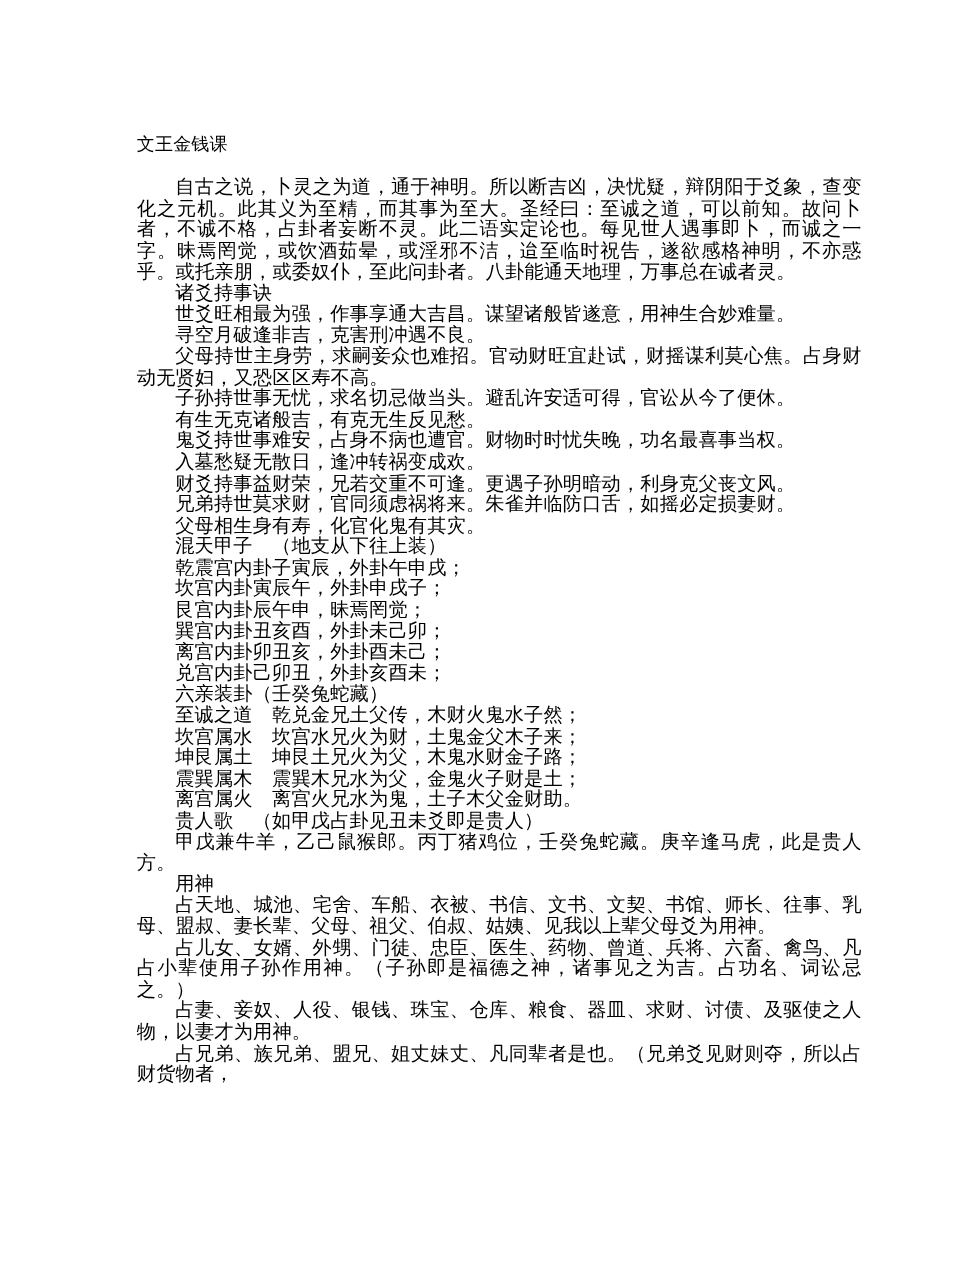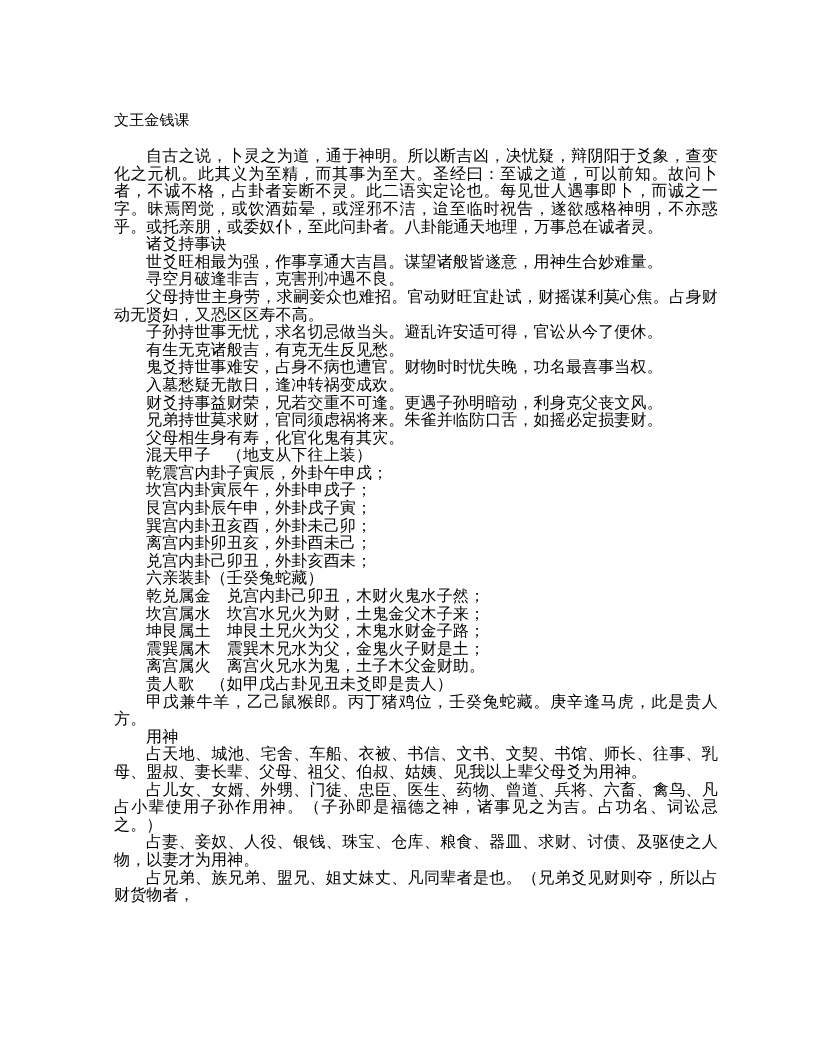--- a/index.html
+++ b/index.html
@@ -73,26 +73,26 @@
     <p class="para">子孙持世事无忧，求名切忌做当头。避乱许安适可得，官讼从今了便休。</p>
     <p class="para">有生无克诸般吉，有克无生反见愁。</p>
     <p class="para">鬼爻持世事难安，占身不病也遭官。财物时时忧失晚，功名最喜事当权。</p>
     <p class="para">入墓愁疑无散日，逢冲转祸变成欢。</p>
     <p class="para">财爻持事益财荣，兄若交重不可逢。更遇子孙明暗动，利身克父丧文风。</p>
     <p class="para">兄弟持世莫求财，官同须虑祸将来。朱雀并临防口舌，如摇必定损妻财。</p>
     <p class="para">父母相生身有寿，化官化鬼有其灾。</p>
     <p class="para">混天甲子　（地支从下往上装）</p>
     <p class="para">乾震宫内卦子寅辰，外卦午申戌；</p>
     <p class="para">坎宫内卦寅辰午，外卦申戌子；</p>
-    <p class="para">艮宫内卦辰午申，外卦戌子寅；</p>
+    <p class="para">艮宫内卦辰午申，昧焉罔觉；</p>
     <p class="para">巽宫内卦丑亥酉，外卦未己卯；</p>
     <p class="para">离宫内卦卯丑亥，外卦酉未己；</p>
     <p class="para">兑宫内卦己卯丑，外卦亥酉未；</p>
     <p class="para">六亲装卦（壬癸兔蛇藏）</p>
-    <p class="para">乾兑属金　兑宫内卦己卯丑，木财火鬼水子然；</p>
+    <p class="para">至诚之道　乾兑金兄土父传，木财火鬼水子然；</p>
     <p class="para">坎宫属水　坎宫水兄火为财，土鬼金父木子来；</p>
     <p class="para">坤艮属土　坤艮土兄火为父，木鬼水财金子路；</p>
     <p class="para">震巽属木　震巽木兄水为父，金鬼火子财是土；</p>
     <p class="para">离宫属火　离宫火兄水为鬼，土子木父金财助。</p>
     <p class="para">贵人歌　（如甲戊占卦见丑未爻即是贵人）</p>
     <p class="para">甲戊兼牛羊，乙己鼠猴郎。丙丁猪鸡位，壬癸兔蛇藏。庚辛逢马虎，此是贵人方。</p>
     <p class="para">用神</p>
     <p class="para">占天地、城池、宅舍、车船、衣被、书信、文书、文契、书馆、师长、往事、乳母、盟叔、妻长辈、父母、祖父、伯叔、姑姨、见我以上辈父母爻为用神。</p>
     <p class="para">占儿女、女婿、外甥、门徒、忠臣、医生、药物、曾道、兵将、六畜、禽鸟、凡占小辈使用子孙作用神。（子孙即是福德之神，诸事见之为吉。占功名、词讼忌之。）</p>
     <p class="para">占妻、妾奴、人役、银钱、珠宝、仓库、粮食、器皿、求财、讨债、及驱使之人物，以妻才为用神。</p>

